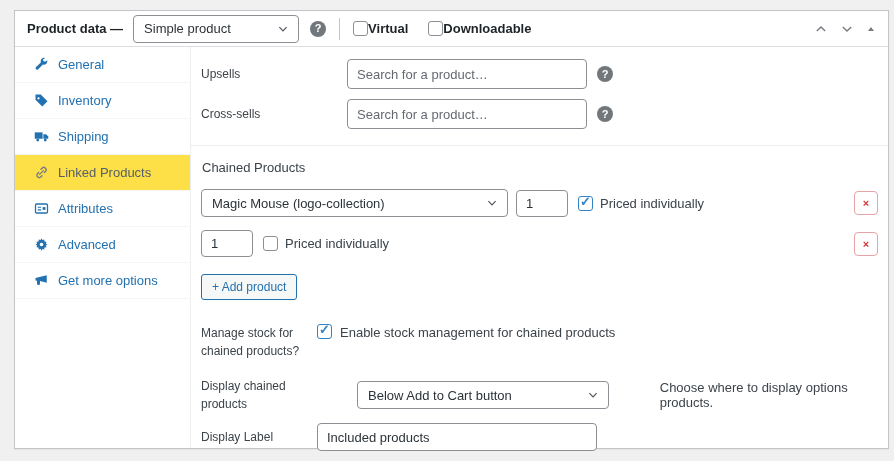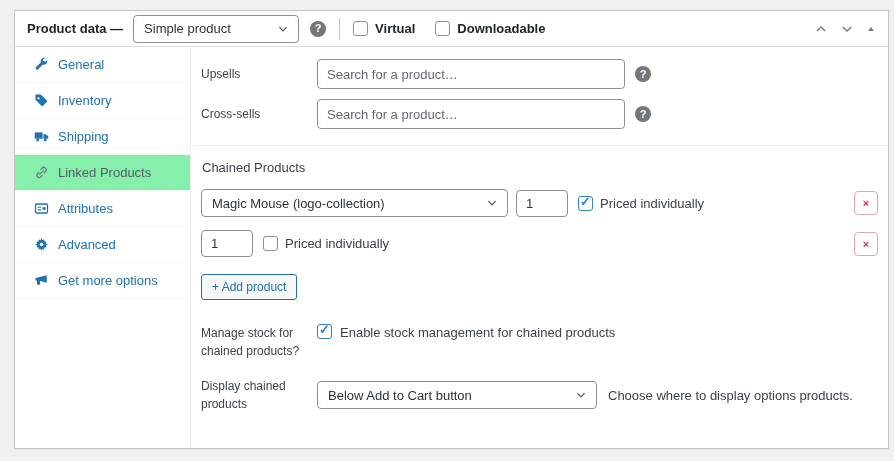--- a/index.html
+++ b/index.html
@@ -42,42 +42,42 @@
   .cb {
     width: 15px; height: 15px; border: 1px solid #8c8f94; border-radius: 3px;
     background: #fff; display: inline-block; position: relative; flex: none; cursor: pointer;
   }
   .cb.checked { border-color: #3582c4; }
   .cb.checked::after {
     content: "\2713"; position: absolute; left: 1px; top: -2px;
     color: #3582c4; font-weight: 700; font-size: 13px; line-height: 1.1;
   }
   .hdr-check { display: flex; align-items: center; margin-right: 20px; }
-  .hdr-check .lbl { font-weight: 600; color: #1d2327; margin-left: 7px; }
+  .hdr-check .lbl { font-weight: 600; color: #1d2327; margin-left: 0; }
   .pd-actions { margin-left: auto; display: flex; align-items: center; gap: 12px; color: #787c82; }
   .pd-actions .abtn { display: inline-flex; cursor: pointer; }
   
   .pd-body { display: flex; height: 401px; }
   .sidebar { width: 176px; flex: none; border-right: 1px solid #eee; background: #fff; }
   .tab {
     height: 36px; display: flex; align-items: center; gap: 9px;
     padding: 0 19px; color: #2271b1; border-bottom: 1px solid #f5f5f5; cursor: pointer;
   }
   .tab .ticon { width: 15px; height: 15px; display: inline-flex; flex: none; color: #2271b1; }
-  .tab.active { background: #86efac; color: #555d66; }
+  .tab.active { background: #fde047; color: #555d66; }
   .tab.active .ticon { color: #787c82; }
   .content { flex: 1; padding: 12px 10px; position: relative; }
   .frow { display: flex; align-items: center; margin-bottom: 10px; }
   .flabel { width: 116px; flex: none; font-size: 12px; color: #3c434a; line-height: 1.5; }
   .txt-input {
     height: 30px; border: 1px solid #8c8f94; border-radius: 4px; padding: 0 9px;
     font: inherit; color: #2c3338; background: #fff; outline: none;
   }
   .txt-input::placeholder { color: #646970; }
-  .search-input { width: 308px; }
+  .search-input { width: 240px; margin-left: 30px; }
   .frow .helptip { margin-left: 10px; }
   .divider { border-top: 1px solid #eee; margin: 16px -10px 14px; }
   .section-label { margin: 0 0 14px 1px; color: #3c434a; }
   .chained-row { display: flex; align-items: center; margin-bottom: 13px; position: relative; padding-right: 34px; }
   .product-select { width: 307px; height: 28px; margin-right: 8px; }
   .qty-input { width: 52px; height: 27px; margin-right: 10px; text-align: left; }
   .priced { display: flex; align-items: center; }
   .priced .lbl { margin-left: 7px; }
   .delete-btn {
     position: absolute; right: 0; top: 2px; width: 24px; height: 24px;
@@ -258,29 +258,33 @@
       <button class="add-btn">+ Add product</button>
 
       <div class="manage-row">
         <span class="flabel">Manage stock for chained products?</span>
         <span class="manage-ctrl">
           <span class="cb checked"></span>
           <span class="lbl">Enable stock management for chained products</span>
         </span>
       </div>
 
-      <div class="frow" style="">
+      <div class="frow" style="gap:40px;">
         <span class="flabel">Display chained products</span>
         <div class="selectbox display-select">
           <span>Below Add to Cart button</span>
           <span class="chev">
             <svg width="12" height="12" viewBox="0 0 20 20">
                 <path d="M4 7l6 6 6-6" fill="none" stroke="currentColor" stroke-width="2"></path>
               </svg>
           </span>
         </div>
         <span class="help-text">Choose where to display options products.</span>
       </div>
 
+      <div class="frow">
+        <span class="flabel">Display Label</span>
+        <input class="txt-input dl-input" type="text" value="Included products" style="">
+      </div>
 
     </div>
   </div>
 </div>
 
 </body></html>

